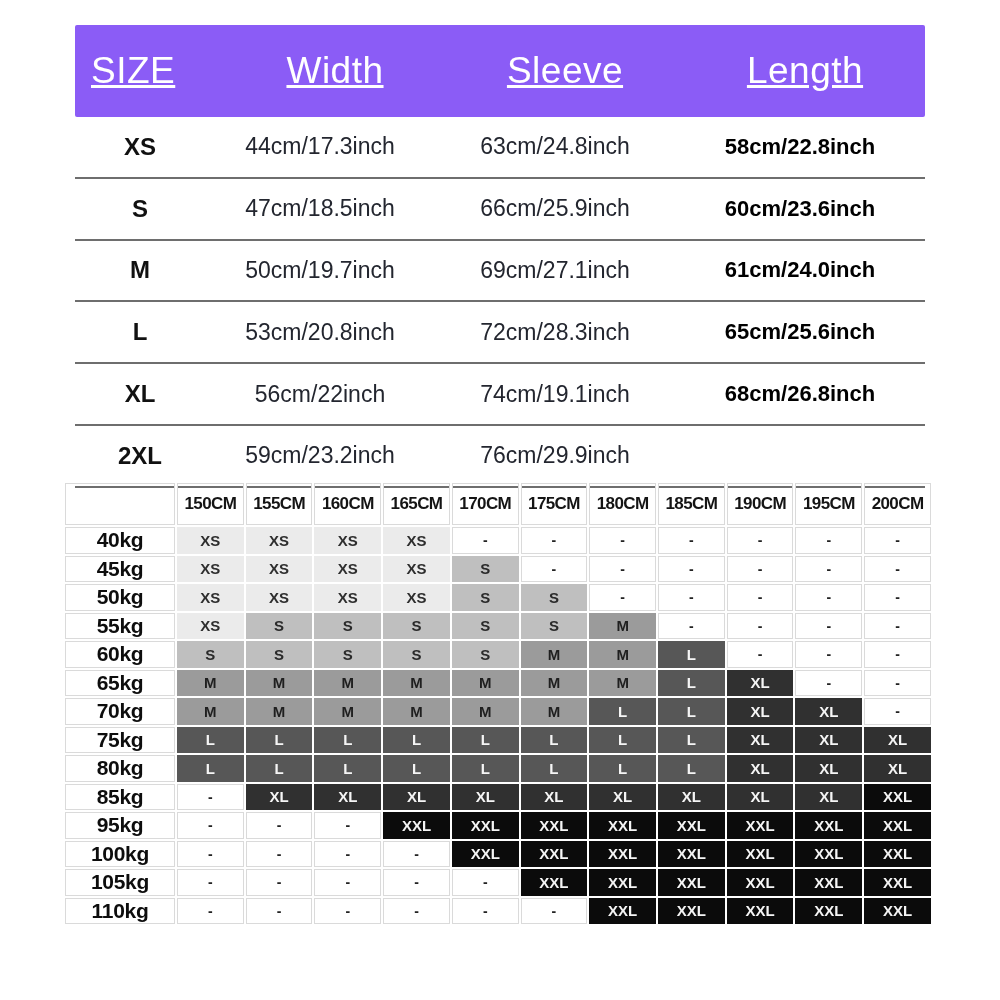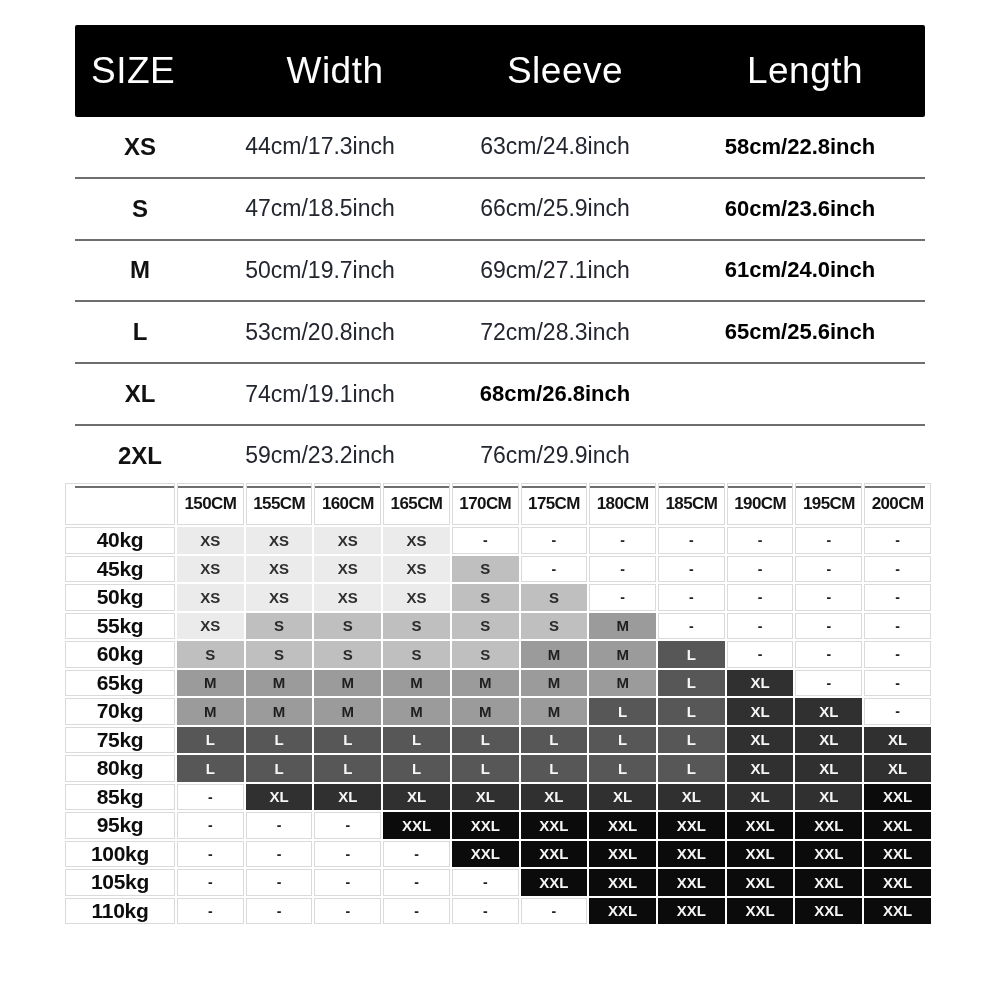--- a/index.html
+++ b/index.html
@@ -40,21 +40,21 @@
     font-size:21px;font-weight:bold;color:#0d0d0d;height:26.5px;letter-spacing:-0.3px;
   }
   #fit-matrix td{height:26.5px;font-size:15px;font-weight:bold;}
   .wcell{box-shadow:inset 0 0 0 1px #dadada;}
 </style>
 </head>
 <body>
 
 <div class="page" style="background: rgb(255, 255, 255);">
 
-  <div class="bar" style="background: #000000; color: rgb(255, 255, 255);">
+  <div class="bar" style="background: #8b5cf6; color: rgb(255, 255, 255); text-decoration: underline;">
     <span class="hcell first">SIZE</span>
     <span class="hcell">Width</span>
     <span class="hcell">Sleeve</span>
     <span class="hcell">Length</span>
   </div>
   <div class="size-rows" id="size-rows">
       <div class="size-row">
         <div class="cell cell-size">XS</div>
         <div class="cell cell-width">44cm/17.3inch</div>
         <div class="cell cell-length">63cm/24.8inch</div>
@@ -73,20 +73,21 @@
         <div class="cell cell-sleeve">61cm/24.0inch</div>
       </div>
       <div class="size-row">
         <div class="cell cell-size">L</div>
         <div class="cell cell-width">53cm/20.8inch</div>
         <div class="cell cell-length">72cm/28.3inch</div>
         <div class="cell cell-sleeve">65cm/25.6inch</div>
       </div>
       <div class="size-row">
         <div class="cell cell-size">XL</div>
+        <div class="cell cell-width">56cm/22inch</div>
         <div class="cell cell-length">74cm/19.1inch</div>
         <div class="cell cell-sleeve">68cm/26.8inch</div>
       </div>
       <div class="size-row">
         <div class="cell cell-size">2XL</div>
         <div class="cell cell-width">59cm/23.2inch</div>
         <div class="cell cell-length">76cm/29.9inch</div>
       </div>
     </div>
 

